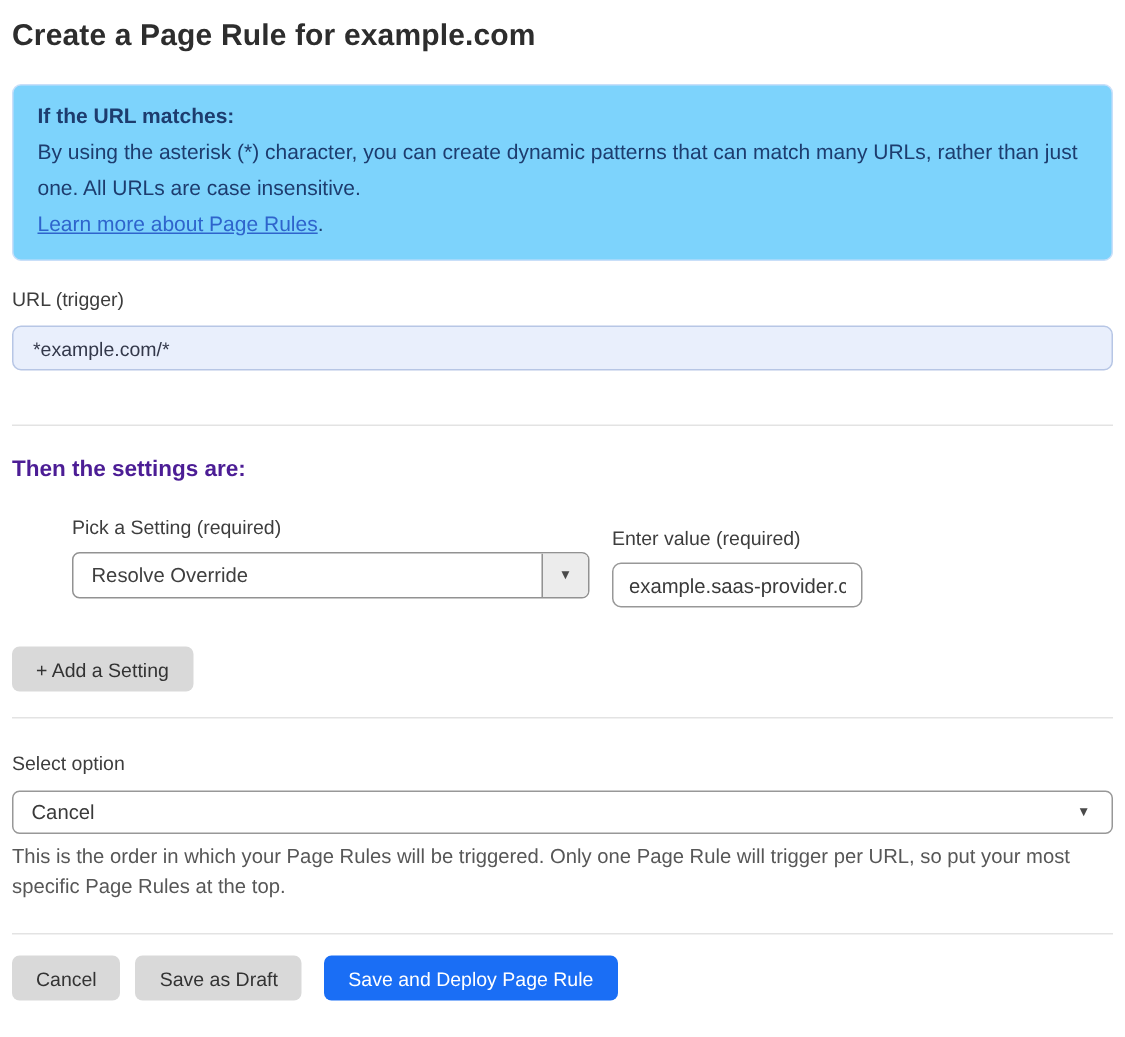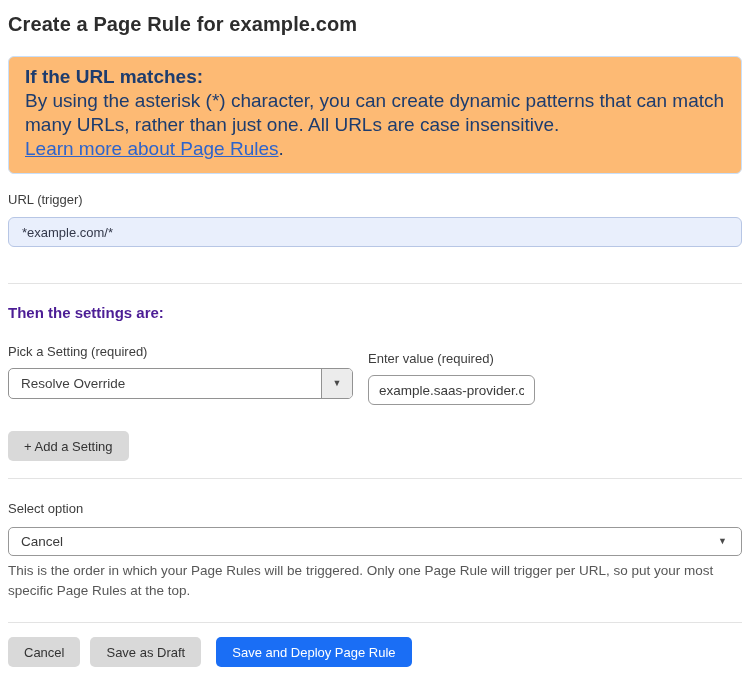--- a/index.html
+++ b/index.html
@@ -18,26 +18,26 @@
     font-weight: 700;
     color: #2d2d2d;
     margin: 0;
     padding-top: 13px;
     letter-spacing: 0.1px;
   }
 
   
   .info-box {
     margin-top: 20px;
-    background: #fdba74;
+    background: #7dd3fc;
     border: 1px solid #c9dff9;
     border-radius: 6px;
     padding: 8px 16px 12px 16px;
     color: #1d3c6e;
-    font-size: 19px;
+    font-size: 14px;
     line-height: 24px;
   }
   .info-heading { font-weight: 700; }
   .info-link {
     color: #2e64cc;
     text-decoration: underline;
     cursor: pointer;
   }
   .info-link-suffix { color: #1d3c6e; }
 
@@ -81,21 +81,21 @@
     margin: 0;
     padding-top: 20px;
   }
 
   
   .settings-row {
     display: flex;
     align-items: flex-start;
     margin-top: 23px;
   }
-  .setting-col { width: 345px; }
+  .setting-col { width: 345px; margin-left: 40px; }
   .dropdown {
     margin-top: 8px;
     height: 31px;
     background: #ffffff;
     border: 1px solid #929292;
     border-radius: 5px;
     display: flex;
     align-items: stretch;
     cursor: pointer;
     overflow: hidden;

